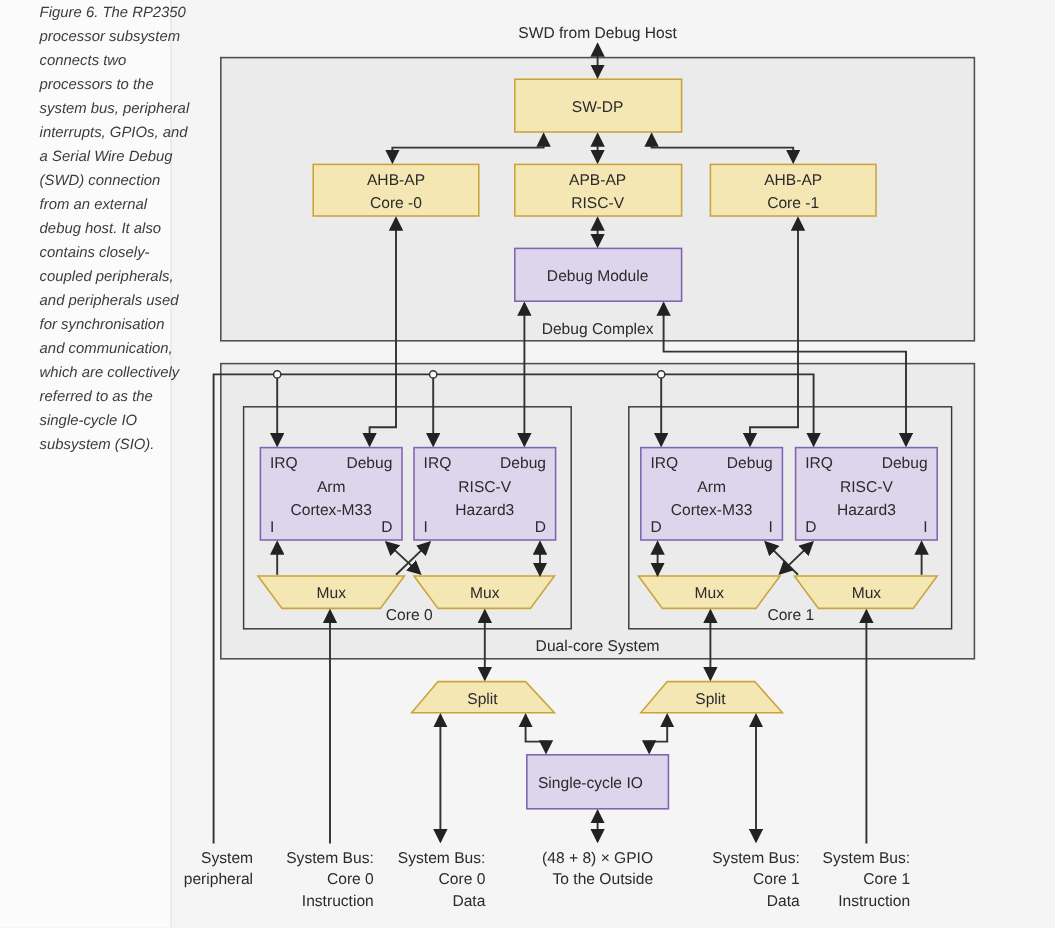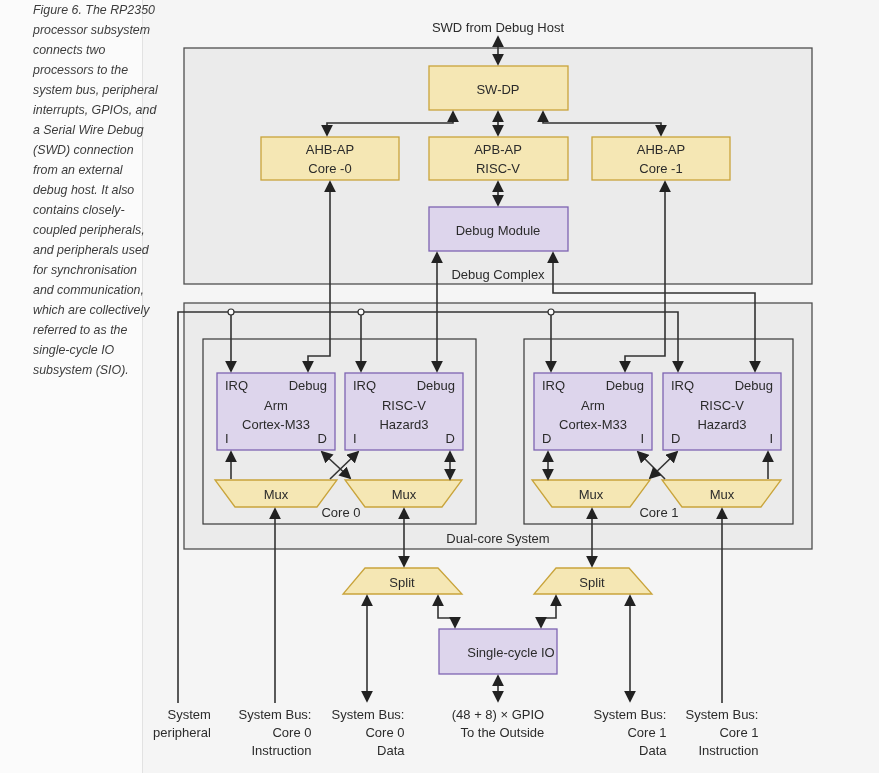--- a/index.html
+++ b/index.html
@@ -165,21 +165,21 @@
     <div class="lbl" style="left:404px;top:494px">Mux</div>
     <div class="lbl" style="left:591px;top:494px">Mux</div>
     <div class="lbl" style="left:722px;top:494px">Mux</div>
 
     <div class="lbl" style="left:341px;top:512px">Core 0</div>
     <div class="lbl" style="left:659px;top:512px">Core 1</div>
     <div class="lbl" style="left:498px;top:538px">Dual-core System</div>
 
     <div class="lbl" style="left:402px;top:582px">Split</div>
     <div class="lbl" style="left:592px;top:582px">Split</div>
-    <div class="lbl" style="left:511px;top:652px">Single-cycle IO</div>
+    <div class="lbl" style="left:492px;top:652px">Single-cycle IO</div>
 
     <div class="blabel" style="left:182px">
       <span>System</span>
       <span>peripheral</span>
     </div>
     <div class="blabel" style="left:275px">
       <span>System Bus:</span>
       <span>Core 0</span>
       <span>Instruction</span>
     </div>

